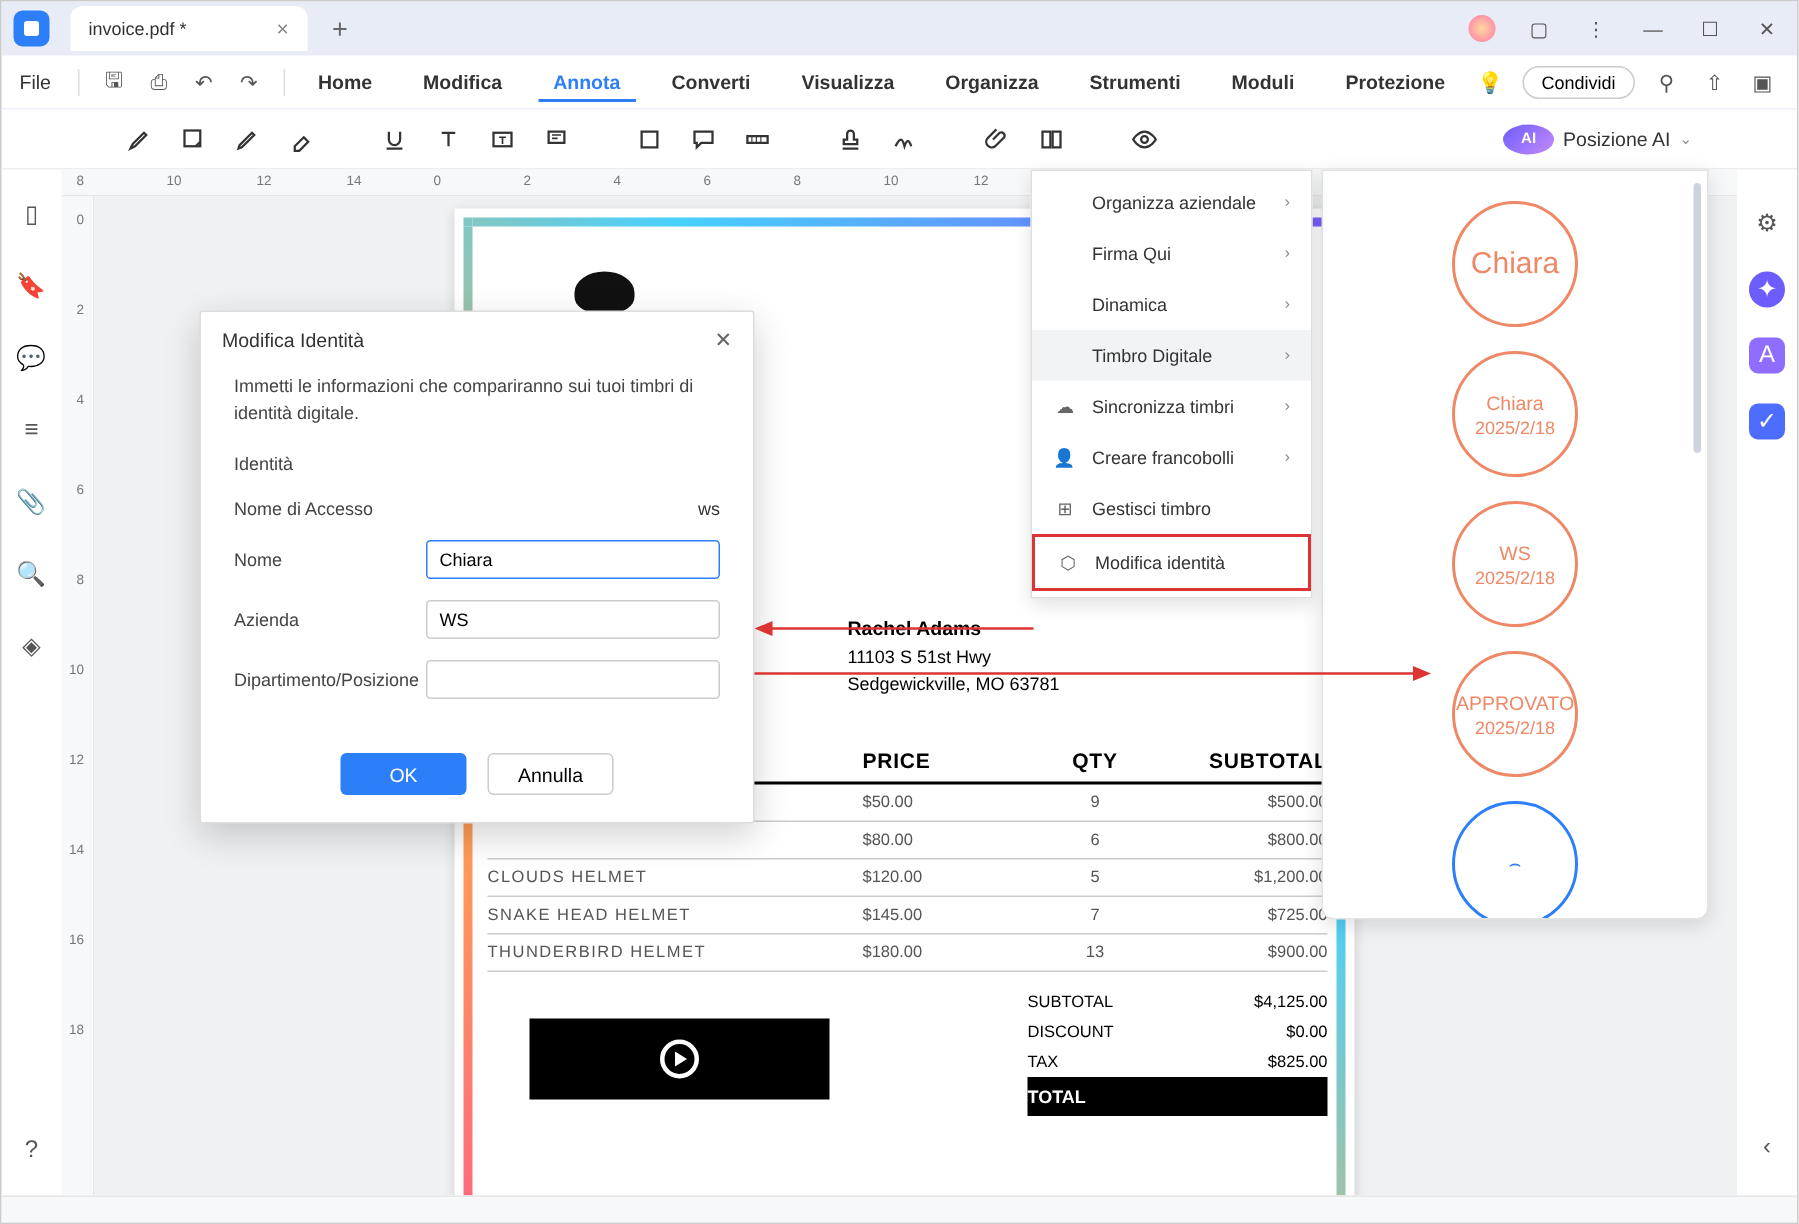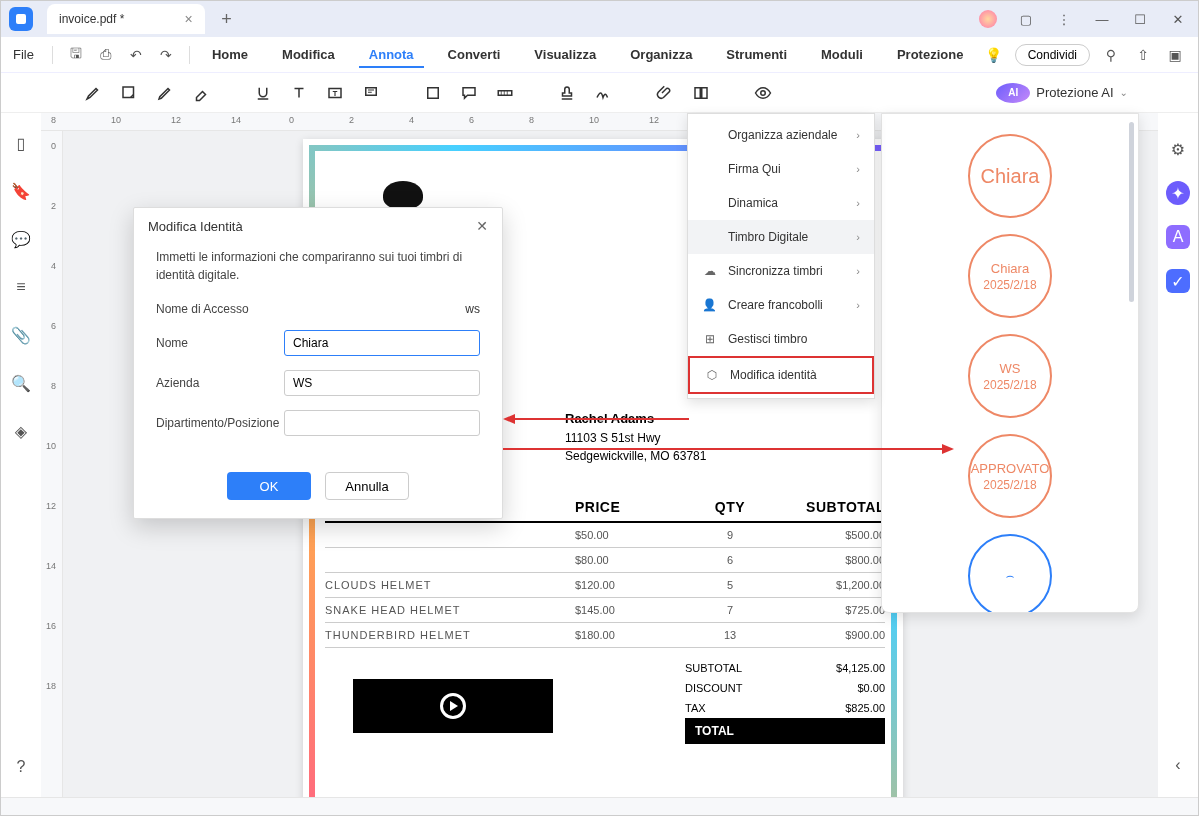--- a/index.html
+++ b/index.html
@@ -65,21 +65,21 @@
 .tbl-head .c2 { width: 110px; }
 .tbl-head .c3 { width: 90px; text-align:center; }
 .tbl-head .c4 { width: 110px; text-align:right; }
 .tbl-row { display: flex; border-bottom: 1px solid #ccc; padding: 6px 0; color: #555; font-size: 11px; }
 .tbl-row .c1 { flex: 1; letter-spacing: 1px; }
 .tbl-row .c2 { width: 110px; }
 .tbl-row .c3 { width: 90px; text-align:center; }
 .tbl-row .c4 { width: 110px; text-align:right; }
 .tbl-summary { margin-left: auto; width: 200px; margin-top: 10px; font-size: 11px; }
 .tbl-summary .srow { display: flex; justify-content: space-between; padding: 4px 0; }
-.tbl-total { background: #000; color: #fff; padding: 6px 10px; font-weight: 700; font-size: 12px; display:flex; }
+.tbl-total { background: #000; color: #fff; padding: 6px 0; font-weight: 700; font-size: 12px; display:flex; }
 
 .media-box { position:absolute; left:50px; top:540px; width:200px; height:54px; background:#000; display:flex; align-items:center; justify-content:center; }
 .media-box .play { width:26px; height:26px; border-radius:50%; border:3px solid #fff; display:flex; align-items:center; justify-content:center; }
 .media-box .play::after { content:""; border-left:8px solid #fff; border-top:5px solid transparent; border-bottom:5px solid transparent; margin-left:2px; }
 
 
 .stamp-menu { position: absolute; left: 686px; top: 112px; width: 188px; background: #fff; border: 1px solid #ddd; box-shadow: 0 4px 12px rgba(0,0,0,.12); z-index: 60; padding: 4px 0; }
 .stamp-menu .mi { display: flex; align-items: center; gap: 10px; padding: 10px 14px; font-size: 12px; color: #333; cursor: pointer; }
 .stamp-menu .mi .chev { margin-left: auto; color: #888; font-size: 11px; }
 .stamp-menu .mi.hl { background: #f2f3f5; }
@@ -261,21 +261,21 @@
   <div class="tgap"></div>
   <div class="tic">
       <svg viewBox="0 0 24 24">
         <path d="M2 12s4-7 10-7 10 7 10 7-4 7-10 7S2 12 2 12z" fill="none" stroke="#333" stroke-width="2"></path>
         <circle cx="12" cy="12" r="3" fill="none" stroke="#333" stroke-width="2"></circle>
       </svg>
     </div>
   <div style="flex:1"></div>
   <div class="ai-btn">
     <span class="ai-circle">AI</span>
-    <span>Protezione AI</span>
+    <span>Posizione AI</span>
     <span style="font-size:10px;color:#888;">⌄</span>
   </div>
 </div>
 
 <div class="ruler-h" id="ruler-h">
     <div class="tick" style="left: 10px;">8</div>
     <div class="tick" style="left: 70px;">10</div>
     <div class="tick" style="left: 130px;">12</div>
     <div class="tick" style="left: 190px;">14</div>
     <div class="tick" style="left: 248px;">0</div>
@@ -461,20 +461,21 @@
     </div>
   </div>
 
 <div class="overlay-dialog">
   <div class="dlg-head">
     <span>Modifica Identità</span>
     <span class="dlg-close">✕</span>
   </div>
   <div class="dlg-body">
     <div class="dlg-info">Immetti le informazioni che compariranno sui tuoi timbri di identità digitale.</div>
+    <div class="dlg-section">Identità</div>
     <div class="dlg-row">
       <span class="lbl">Nome di Accesso</span>
       <span class="val-static">ws</span>
     </div>
     <div class="dlg-row">
       <span class="lbl">Nome</span>
       <input class="focused" value="Chiara" style="">
     </div>
     <div class="dlg-row">
       <span class="lbl">Azienda</span>

